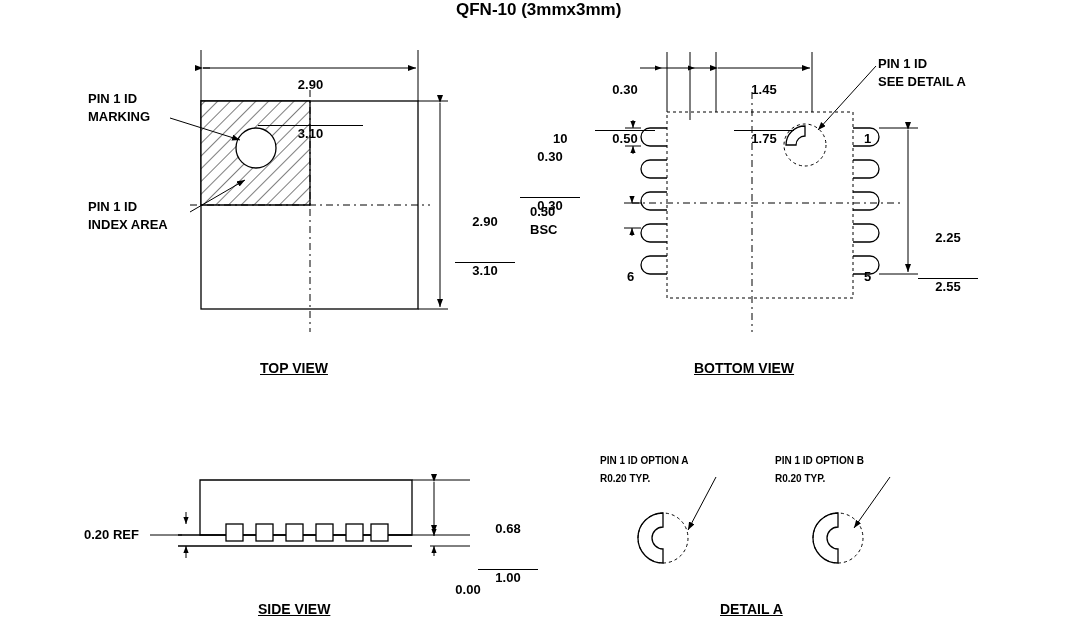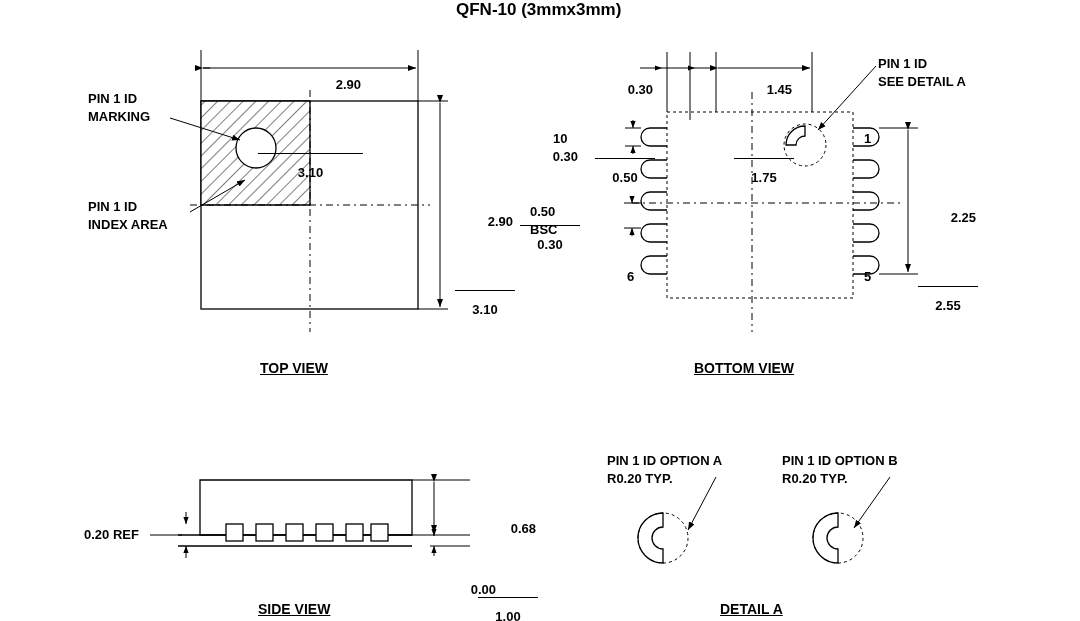--- a/index.html
+++ b/index.html
@@ -3,27 +3,27 @@
 <meta charset="utf-8">
 <style>
   html, body { margin:0; padding:0; }
   body {
     width:1080px; height:621px; background:#ffffff;
     font-family:"Liberation Sans", sans-serif;
     color:#000; position:relative; overflow:hidden;
   }
   .root { position:absolute; inset:0; }
   .lbl { position:absolute; font-weight:bold; font-size:13px; line-height:18px; white-space:pre; }
-  .lbl.small { font-size:13px;margin-left:7px; }
+  .lbl.small { font-size:10px; }
   .title { position:absolute; font-weight:bold; font-size:17px; }
   .viewname { position:absolute; font-weight:bold; font-size:14px; text-decoration:underline; }
   .dimstack { position:absolute; font-weight:bold; font-size:13px; line-height:16px; text-align:center; white-space:pre; }
   .dimstack .bar { border-top:1.3px solid #000; }
-  .dimstack .top { padding:0 2px;text-align:right; }
-  .dimstack .bot { padding:11px 2px;margin-top:28px; }
+  .dimstack .top { padding:0 2px; }
+  .dimstack .bot { padding:0 2px; }
   svg { position:absolute; left:0; top:0; overflow:visible; }
   .stroke { fill:none; stroke:#000; stroke-width:1.3; }
   .thin { fill:none; stroke:#000; stroke-width:1; }
   .dash { fill:none; stroke:#000; stroke-width:1; stroke-dasharray:7 4 2 4; }
   .dot { fill:none; stroke:#000; stroke-width:1; stroke-dasharray:3 3; }
   .fillwhite { fill:#fff; stroke:#000; stroke-width:1.3; }
   .hatch { fill:url(#hatchpat); stroke:#000; stroke-width:1.3; }
 </style>
 </head>
 <body>
@@ -195,21 +195,21 @@
   </div>
 
   <div class="lbl" style="left:553px; top:130px;">10</div>
   <div class="lbl" style="left:864px; top:130px;">1</div>
   <div class="lbl" style="left:627px; top:268px;">6</div>
   <div class="lbl" style="left:864px; top:268px;">5</div>
 
   <div class="lbl" style="left:530px; top:203px;">0.50</div>
   <div class="lbl" style="left:530px; top:221px;text-align:right;">BSC</div>
 
-  <div class="dimstack" style="left:918px; top:178px; width:60px;">
+  <div class="dimstack" style="left:918px; top:198px; width:60px;">
     <div class="top">2.25</div>
     <div class="bot bar">2.55</div>
   </div>
 
   <div class="lbl" style="left:878px; top:55px;">PIN 1 ID
 SEE DETAIL A</div>
 
   <div class="viewname" style="left:694px; top:360px;">BOTTOM VIEW</div>
 
   <div class="lbl" style="left:84px; top:526px;">0.20 REF</div>

